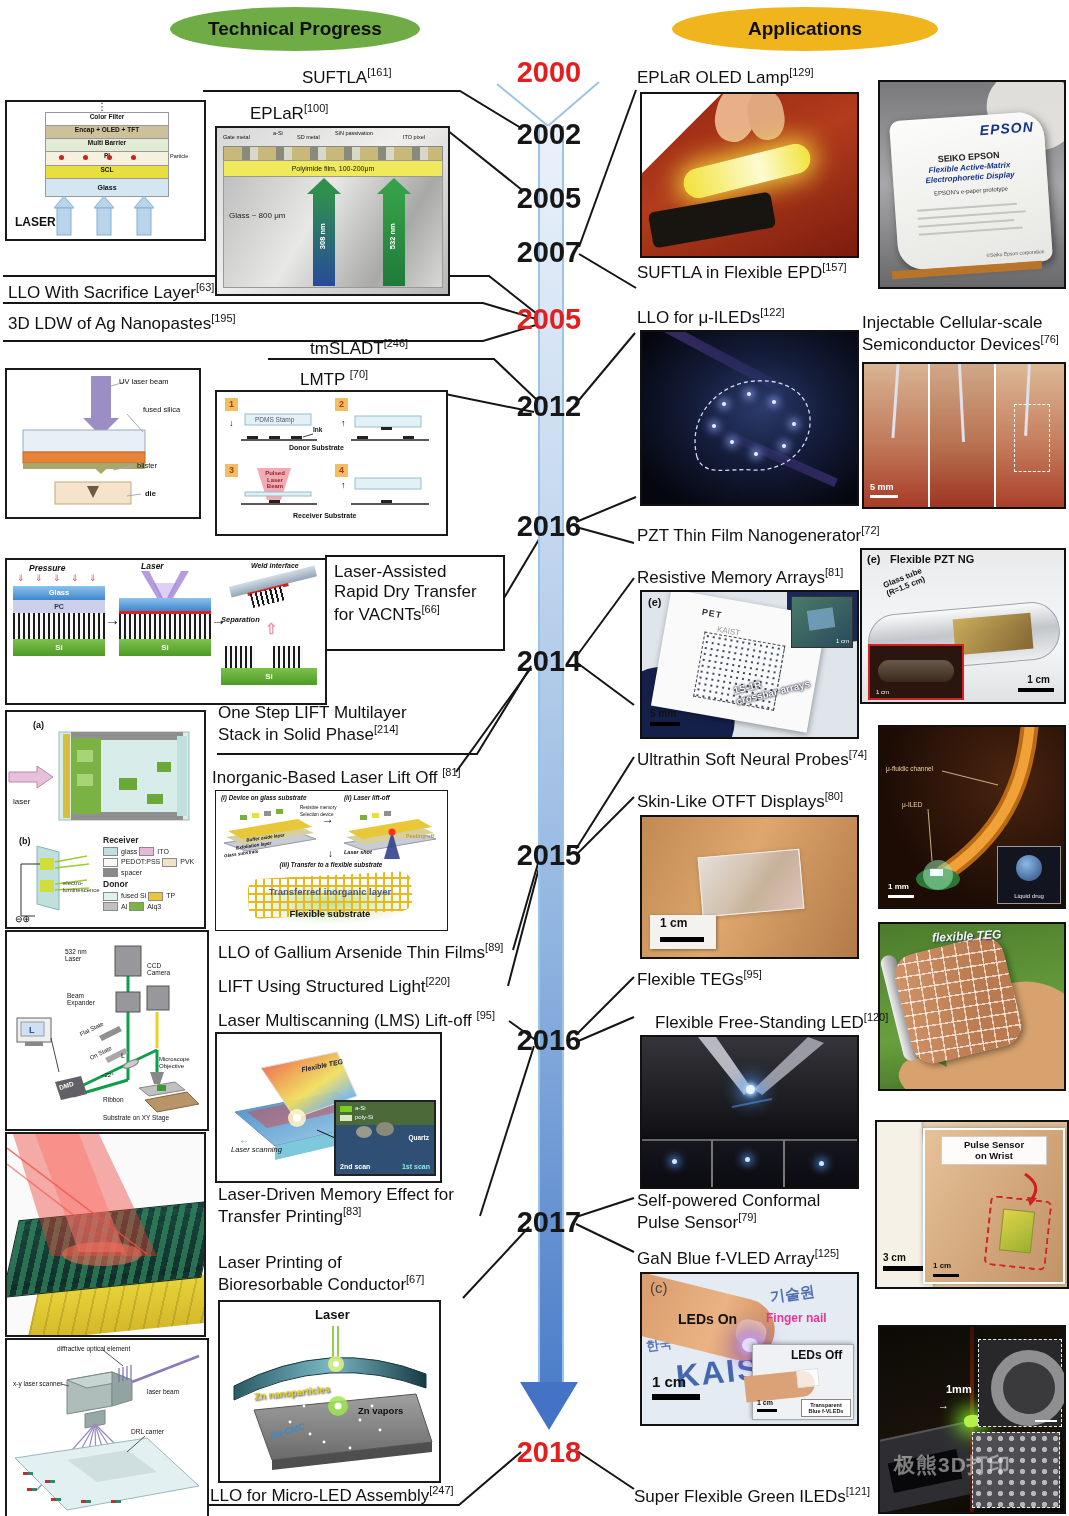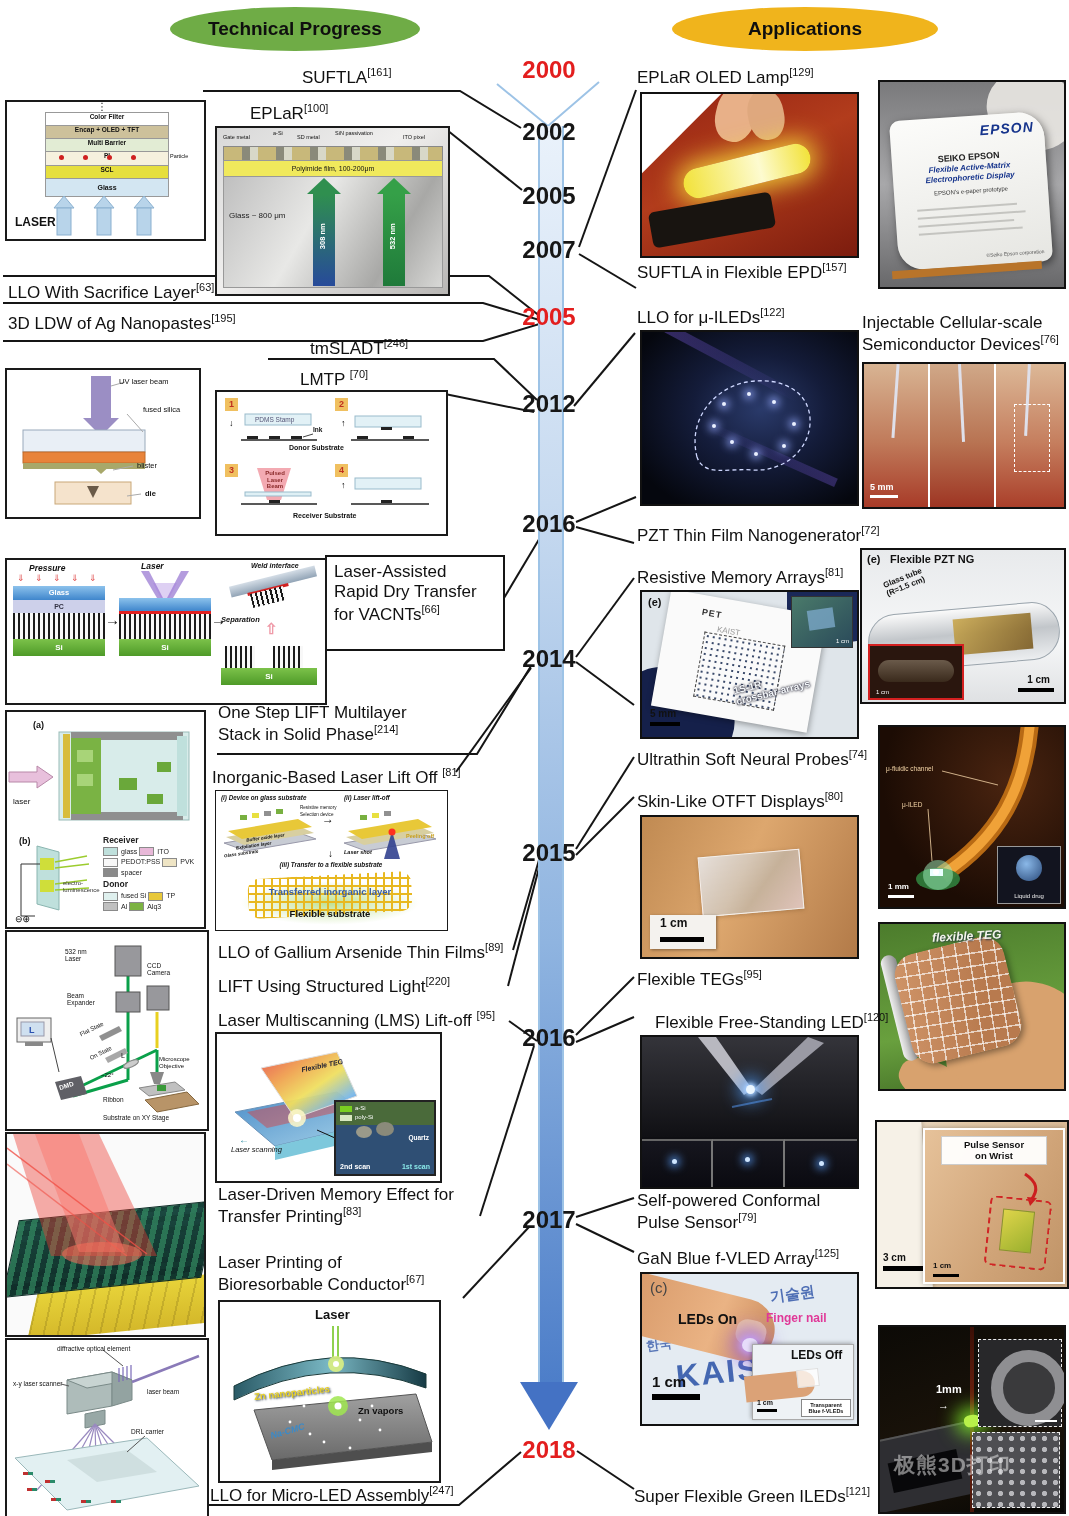--- a/index.html
+++ b/index.html
@@ -1,21 +1,21 @@
 <!DOCTYPE html>
 <html><head>
 <meta charset="utf-8">
 <style>
   html,body{margin:0;padding:0;background:#fff;}
   body{font-family:"Liberation Sans",sans-serif;}
   .fig{position:relative;width:1069px;height:1516px;background:#fff;overflow:hidden;}
   .abs{position:absolute;}
   .ml{position:absolute;font-size:17px;color:#111;line-height:1.2;white-space:pre-line;z-index:4;}
   .ml sup{font-size:11px;}
-  .yr{position:absolute;left:503px;width:92px;text-align:center;font-weight:bold;font-size:24px;color:#161616;z-index:4;}
+  .yr{position:absolute;left:503px;width:92px;text-align:center;font-weight:bold;font-size:29px;color:#161616;z-index:4;}
   .yr.red{color:#e31e1e;}
   .ell{position:absolute;height:44px;border-radius:50%;display:flex;align-items:center;justify-content:center;font-weight:bold;font-size:19px;color:#0f0f0f;z-index:4;}
   .diag{position:absolute;background:#fff;border:2px solid #1a1a1a;z-index:2;overflow:hidden;}
   .photo{position:absolute;border:2px solid #111;z-index:2;overflow:hidden;}
   .t{position:absolute;color:#111;line-height:1.12;}
   .pre{white-space:pre-line;}
   .it{font-style:italic;}
   .b{font-weight:bold;}
   .sb{position:absolute;background:#000;}
   .chip{display:inline-block;width:13px;height:7px;margin-right:3px;border:1px solid #8a8a8a;vertical-align:middle;}
@@ -717,21 +717,21 @@
       <div class="t b pre" style="right:2px;bottom:2px;width:48px;background:#fff;border:1px solid #888;font-size:5.5px;text-align:center;padding:2px 0;">Transparent
 Blue f-VLEDs</div>
     </div>
   </div>
 
   <div class="photo" style="left:878px;top:1325px;width:184px;height:185px;background:linear-gradient(160deg,#0c0a06,#1c140a 60%,#060604);">
     <div class="abs" style="left:-20px;bottom:8px;width:120px;height:70px;background:#2e2e32;border-top:2px solid #555;transform:rotate(-12deg);"></div>
     <div class="abs" style="left:10px;bottom:26px;width:70px;height:30px;background:#08080a;transform:rotate(-12deg);"></div>
     <div class="abs" style="left:90px;top:0;width:4px;height:185px;background:linear-gradient(180deg,#3a0f06,#7a2510 50%,#4a160a);"></div>
     <div class="abs" style="left:84px;top:88px;width:16px;height:12px;background:#b8f04a;border-radius:40%;box-shadow:0 0 18px 8px rgba(120,220,40,0.9);transform:rotate(-8deg);"></div>
-    <div class="t b" style="left:56px;top:56px;font-size:11px;color:#fff;">1mm</div>
+    <div class="t b" style="left:66px;top:56px;font-size:11px;color:#fff;">1mm</div>
     <span class="abs" style="left:58px;top:72px;color:#fff;font-size:11px;">→</span>
     <span class="abs" style="left:100px;top:72px;color:#fff;font-size:11px;">←</span>
     <div class="abs" style="right:2px;top:12px;width:82px;height:86px;border:1.5px dashed #eee;background:#28282a;">
       <div class="abs" style="left:12px;top:10px;width:52px;height:52px;border-radius:50%;border:12px solid #8f8f92;background:#3a3a3c;"></div>
       <div class="sb" style="right:4px;bottom:4px;width:22px;height:2px;background:#fff;"></div>
     </div>
     <div class="abs" style="right:4px;bottom:4px;width:86px;height:74px;border:1.5px dashed #eee;background:radial-gradient(circle,#b8b8bc 2.2px,#4e4e52 3px);background-size:11px 11px;"></div>
     <div class="t b" style="left:14px;top:126px;font-size:21px;color:rgba(240,240,240,0.5);letter-spacing:1px;">极熊3D打印</div>
   </div>
 

